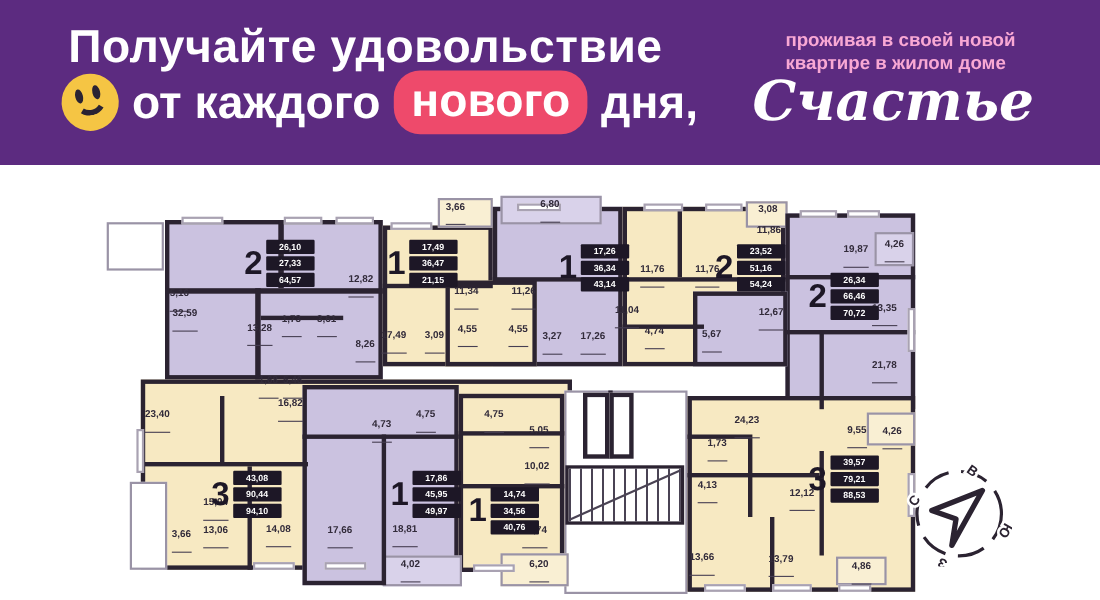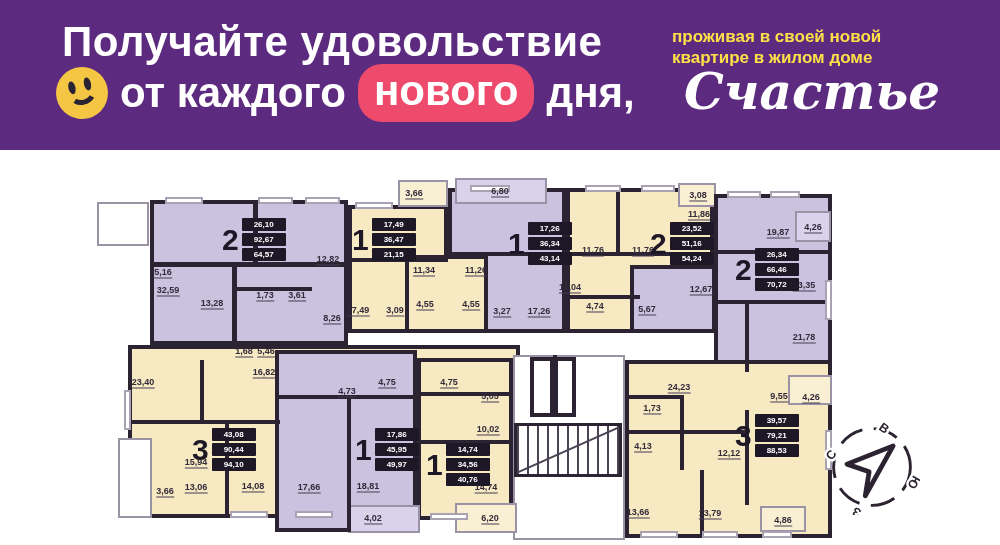--- a/index.html
+++ b/index.html
@@ -11,30 +11,30 @@
       letter-spacing:.5px;white-space:nowrap;}
   .h2row{position:absolute;left:56px;top:64px;display:flex;align-items:center;gap:12px;justify-content:space-between;}
   .h2t{font-size:42px;font-weight:800;color:#fff;white-space:nowrap;}
   .hl{border-radius:24px;padding:3px 16px 7px;color:#fff;}
   .smile{width:52px;height:52px;border-radius:50%;position:relative;transform:rotate(-14deg);flex:0 0 auto;}
   .eye{position:absolute;width:7px;height:13px;border-radius:50%;background:#2a2333;top:12px;}
   .eyeL{left:14px}.eyeR{left:30px}
   .mouth{position:absolute;left:11px;top:22px;width:30px;height:16px;border:5px solid #2a2333;
          border-top:none;border-left-color:transparent;border-right-color:transparent;
          border-radius:0 0 30px 30px;box-sizing:border-box;}
-  .hr-small{position:absolute;left:672px;font-size:17px;font-weight:700;color:#fde047;white-space:nowrap;}
+  .hr-small{position:absolute;left:714px;font-size:17px;font-weight:700;color:#f9a8d4;white-space:nowrap;}
   .brand{position:absolute;left:684px;top:62px;font-family:"DejaVu Serif",serif;
          font-style:italic;font-weight:700;font-size:50px;color:#fff;white-space:nowrap;}
   
   #plan{position:absolute;inset:0;}
   .blk{position:absolute;box-sizing:border-box;}
   .wall{position:absolute;}
   .win{position:absolute;background:#fff;border:2px solid #a9a2b2;box-sizing:border-box;}
   .rlabel{position:absolute;font-size:9px;font-weight:700;color:#322b3a;line-height:1;
-          border-bottom:1px solid #473f52;padding-bottom:1px;transform:translate(-50%,-50%);
+          border-bottom:1px solid #473f52;padding-bottom:11px;transform:translate(-50%,-50%);
           white-space:nowrap;}
   .unit{position:absolute;display:flex;align-items:center;gap:3px;}
   .unit .num{font-size:30px;font-weight:700;color:#1d1726;line-height:1;}
   .chips{display:flex;flex-direction:column;gap:2px;}
   .chip{background:#1d1726;color:#fff;font-size:8px;font-weight:700;line-height:1;
         padding:2.5px 4px;min-width:36px;text-align:center;border-radius:1px;}
   .stair{position:absolute;box-sizing:border-box;}
   .diag{position:absolute;left:-4%;top:48%;width:108%;height:0;border-top:2px solid #4a4354;
         transform:rotate(-24deg);}
   .lift{position:absolute;box-sizing:border-box;background:#fff;}
@@ -127,21 +127,21 @@
       <div class="win" style="left: 762px; top: 531px; width: 30px; height: 7px;"></div>
       <div class="win" style="left: 124px; top: 390px; width: 7px; height: 40px;"></div>
       <div class="win" style="left: 825px; top: 280px; width: 7px; height: 40px;"></div>
       <div class="win" style="left: 825px; top: 430px; width: 7px; height: 40px;"></div>
       <div class="stair" style="left: 514px; top: 423px; width: 108px; height: 54px; border: 3px solid rgb(43, 35, 49); background: repeating-linear-gradient(90deg, rgb(74, 67, 84) 0px, rgb(74, 67, 84) 2px, transparent 2px, transparent 10px);">
         <div class="diag"></div>
       </div>
       <div class="lift" style="left: 530px; top: 357px; width: 24px; height: 60px; border: 4px solid rgb(43, 35, 49);"></div>
       <div class="lift" style="left: 554px; top: 357px; width: 22px; height: 60px; border: 4px solid rgb(43, 35, 49);"></div>
       <div class="rlabel" style="left: 163px; top: 228px; margin-top: 45px;">5,16</div>
-      <div class="rlabel" style="left: 212px; top: 260px; margin-top: 44px;">13,28</div>
+      <div class="rlabel" style="left: 236px; top: 260px; margin-top: 44px;">13,28</div>
       <div class="rlabel" style="left: 328px; top: 260px;">12,82</div>
       <div class="rlabel" style="left: 332px; top: 279px; margin-top: 40px;">8,26</div>
       <div class="rlabel" style="left: 168px; top: 291px;">32,59</div>
       <div class="rlabel" style="left: 265px; top: 296px;">1,73</div>
       <div class="rlabel" style="left: 297px; top: 296px;">3,61</div>
       <div class="rlabel" style="left: 414px; top: 194px;">3,66</div>
       <div class="rlabel" style="left: 358px; top: 311px;">17,49</div>
       <div class="rlabel" style="left: 395px; top: 311px;">3,09</div>
       <div class="rlabel" style="left: 244px; top: 352px;">1,68</div>
       <div class="rlabel" style="left: 266px; top: 352px;">5,46</div>
@@ -186,21 +186,21 @@
       <div class="rlabel" style="left: 638px; top: 513px;">13,66</div>
       <div class="rlabel" style="left: 710px; top: 514px;">13,79</div>
       <div class="rlabel" style="left: 729px; top: 454px;">12,12</div>
       <div class="rlabel" style="left: 779px; top: 397px;">9,55</div>
       <div class="rlabel" style="left: 811px; top: 398px;">4,26</div>
       <div class="rlabel" style="left: 783px; top: 521px;">4,86</div>
       <div class="unit" style="left: 222px; top: 218px;">
         <div class="num">2</div>
         <div class="chips">
           <div class="chip">26,10</div>
-          <div class="chip">92,67</div>
+          <div class="chip">27,33</div>
           <div class="chip">64,57</div>
         </div>
       </div>
       <div class="unit" style="left: 352px; top: 218px;">
         <div class="num">1</div>
         <div class="chips">
           <div class="chip">17,49</div>
           <div class="chip">36,47</div>
           <div class="chip">21,15</div>
         </div>

